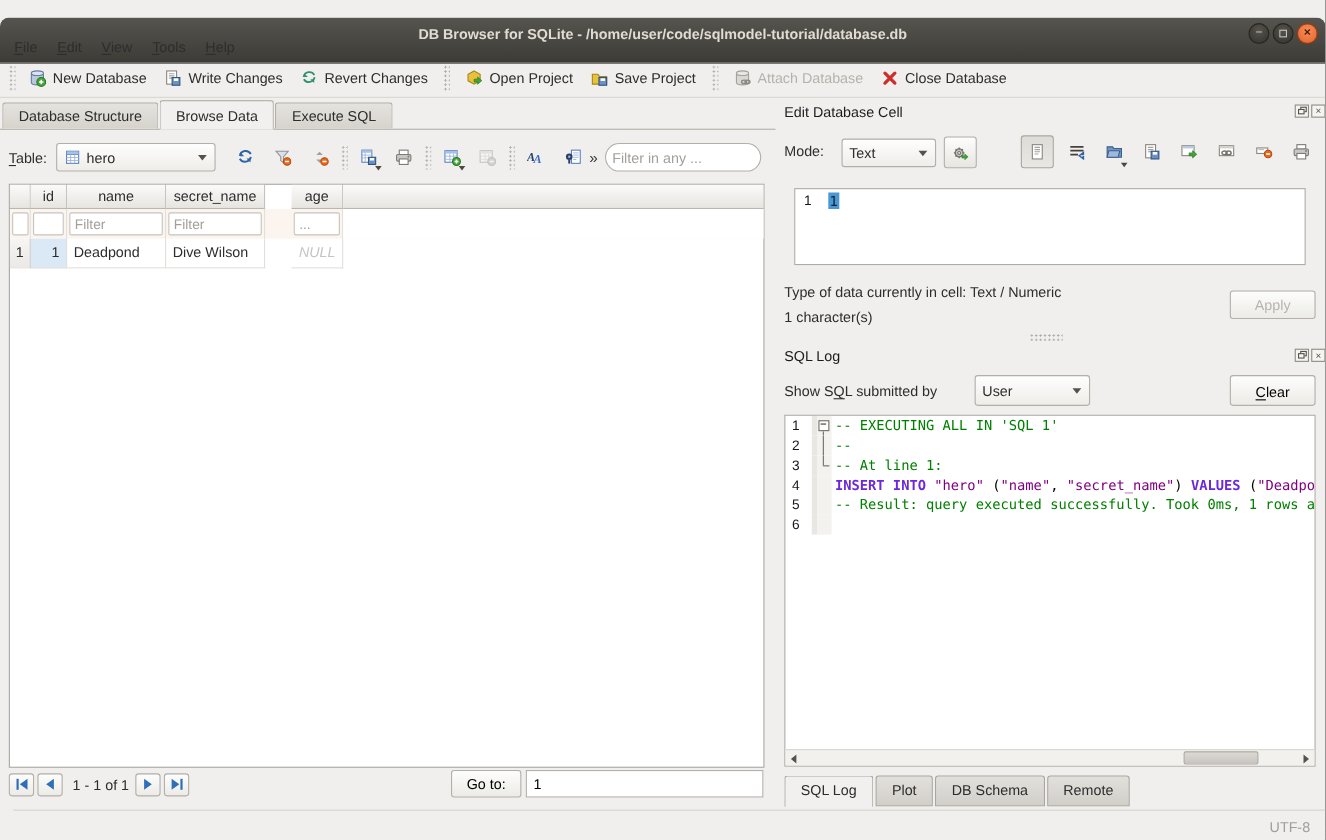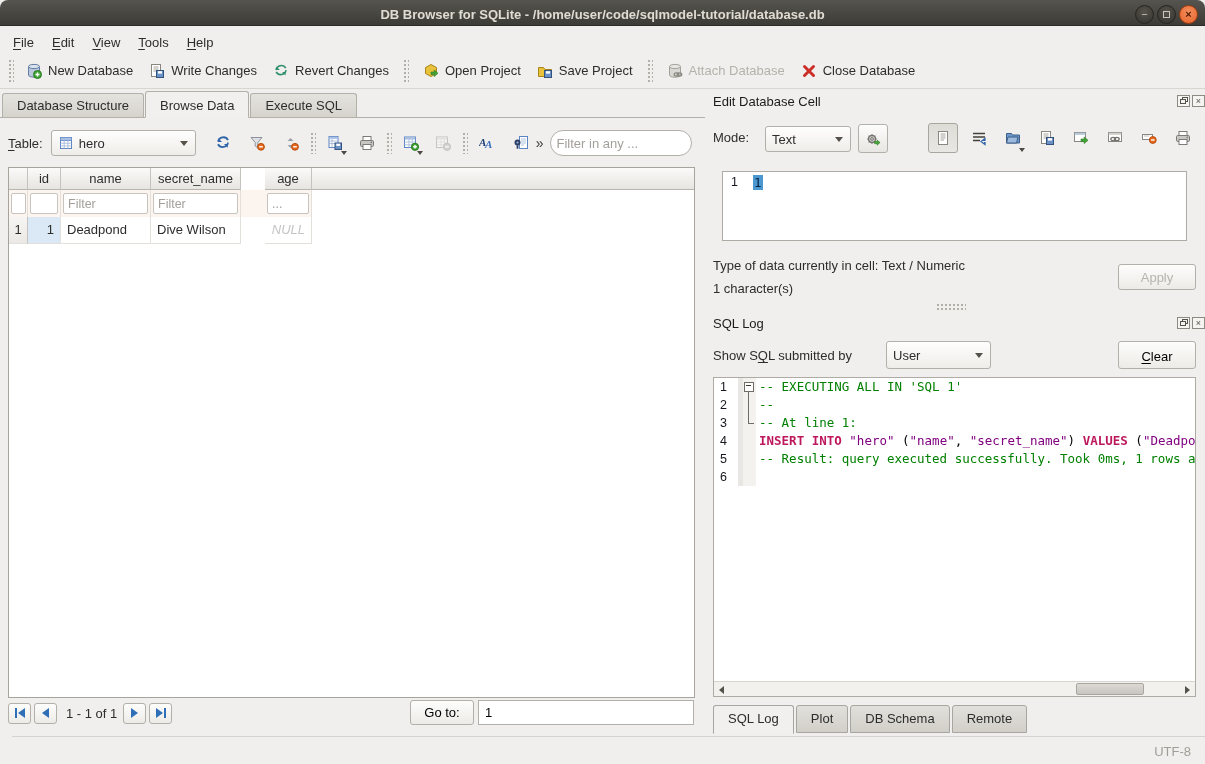--- a/index.html
+++ b/index.html
@@ -3,21 +3,21 @@
 <meta charset="utf-8">
 <style>
   html,body{margin:0;padding:0;background:#555;}
   *{box-sizing:border-box;}
   .window{
     position:relative;width:1205px;height:764px;margin:0 auto;
     background:#f0efed;font-family:"Liberation Sans",sans-serif;font-size:13px;color:#2d2d2d;
     overflow:hidden;
   }
   
-  .titlebar{position:absolute;left:0;top:0;width:100%;height:26px;
+  .titlebar{position:absolute;left:0;top:16px;width:100%;height:42px;
     background:linear-gradient(#56544e,#3d3b36);border-radius:8px 8px 0 0;
     border-bottom:1px solid #2c2b27;}
   .title-text{position:absolute;left:0;right:0;top:0;line-height:30px;text-align:center;
     color:#e0dcd4;font-weight:bold;font-size:13px;white-space:nowrap;}
   .win-btns{position:absolute;right:7px;top:5px;display:flex;gap:3px;}
   .win-btn{width:19px;height:19px;border-radius:50%;border:1px solid #26251f;
     background:radial-gradient(circle at 50% 35%,#56544c,#33312c);
     color:#c8c4bb;font-size:11px;line-height:17px;text-align:center;}
   .win-btn .sq{display:inline-block;width:7px;height:7px;border:1px solid #c8c4bb;margin-top:5px;}
   .win-btn.close{background:radial-gradient(circle at 50% 35%,#f58e5a,#e5622c);
@@ -126,21 +126,21 @@
   .ln{width:24px;flex:0 0 24px;padding-left:6px;color:#16161e;font-size:12.5px;}
   .fold{width:18px;flex:0 0 18px;position:relative;
     background:linear-gradient(90deg,#e9e7e3 0 5px,#f4f2ef 5px);}
   .fold-box::after{content:"";position:absolute;left:6px;top:4px;width:8px;height:8px;border:1px solid #6f6c66;background:#fff;}
   .fold-box::before{content:"";position:absolute;left:8px;top:7px;width:5px;height:1px;background:#3c3a35;z-index:2;}
   .fold-box .tail{position:absolute;left:10px;top:14px;bottom:0;width:1px;background:#6f6c66;}
   .fold-pipe::after{content:"";position:absolute;left:10px;top:0;bottom:0;width:1px;background:#6f6c66;}
   .fold-elbow::before{content:"";position:absolute;left:10px;top:0;height:9px;width:1px;background:#6f6c66;}
   .fold-elbow::after{content:"";position:absolute;left:10px;top:9px;width:6px;height:1px;background:#6f6c66;}
   .code{font-family:"DejaVu Sans Mono",monospace;font-size:12.5px;color:#000;padding-left:3px;}
-  .code .kw{color:#be185d;font-weight:bold;}
+  .code .kw{color:#6d28d9;font-weight:bold;}
   .code .id{color:#800080;}
   .code .cm{color:#008000;}
   .hscroll{position:absolute;left:0;right:0;bottom:0;height:15px;background:#f2f1ee;border-top:1px solid #d8d5d0;}
   .sb-btn{position:absolute;top:1px;width:13px;height:13px;display:flex;align-items:center;justify-content:center;}
   .sb-tri-l{width:0;height:0;border-top:4px solid transparent;border-bottom:4px solid transparent;border-right:5px solid #55524c;}
   .sb-tri-r{width:0;height:0;border-top:4px solid transparent;border-bottom:4px solid transparent;border-left:5px solid #55524c;}
   .sb-thumb{position:absolute;left:362px;top:1px;width:68px;height:12px;border:1px solid #a9a6a0;border-radius:2px;
     background:linear-gradient(#dcd9d4,#c8c5c0);}
   
   .dock-tabs{position:absolute;left:713px;top:705px;display:flex;align-items:flex-start;}

